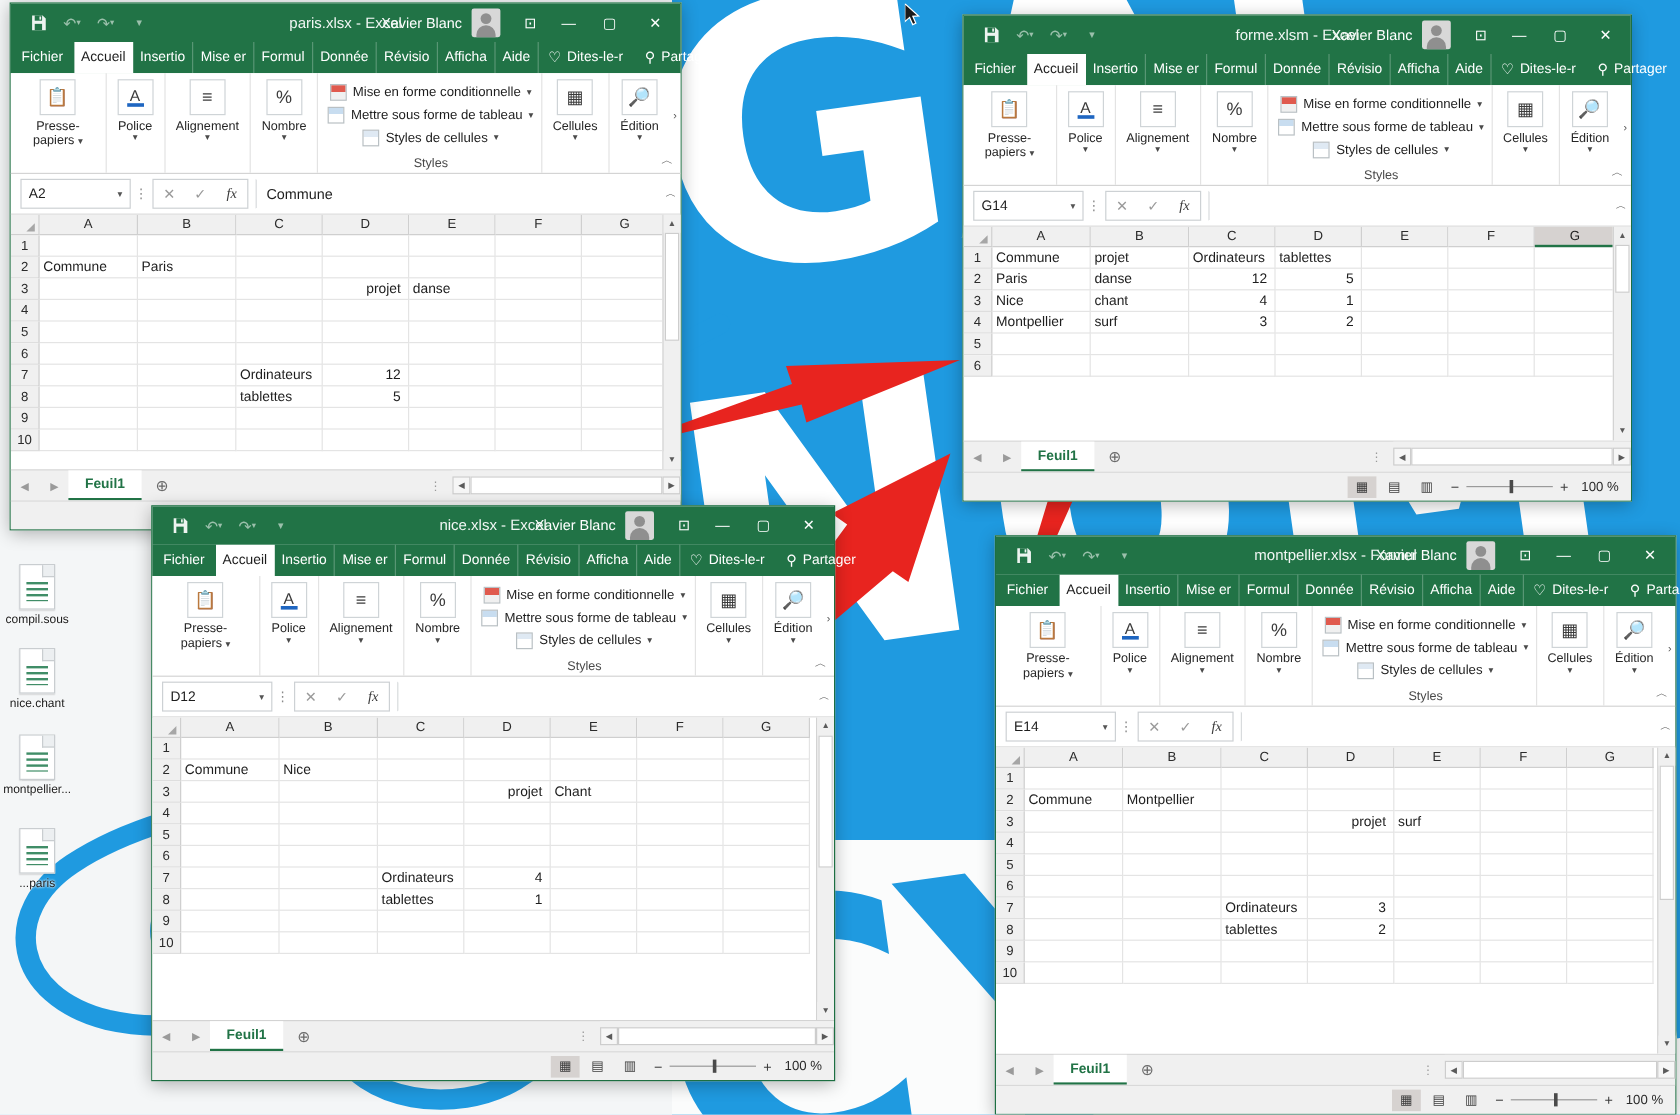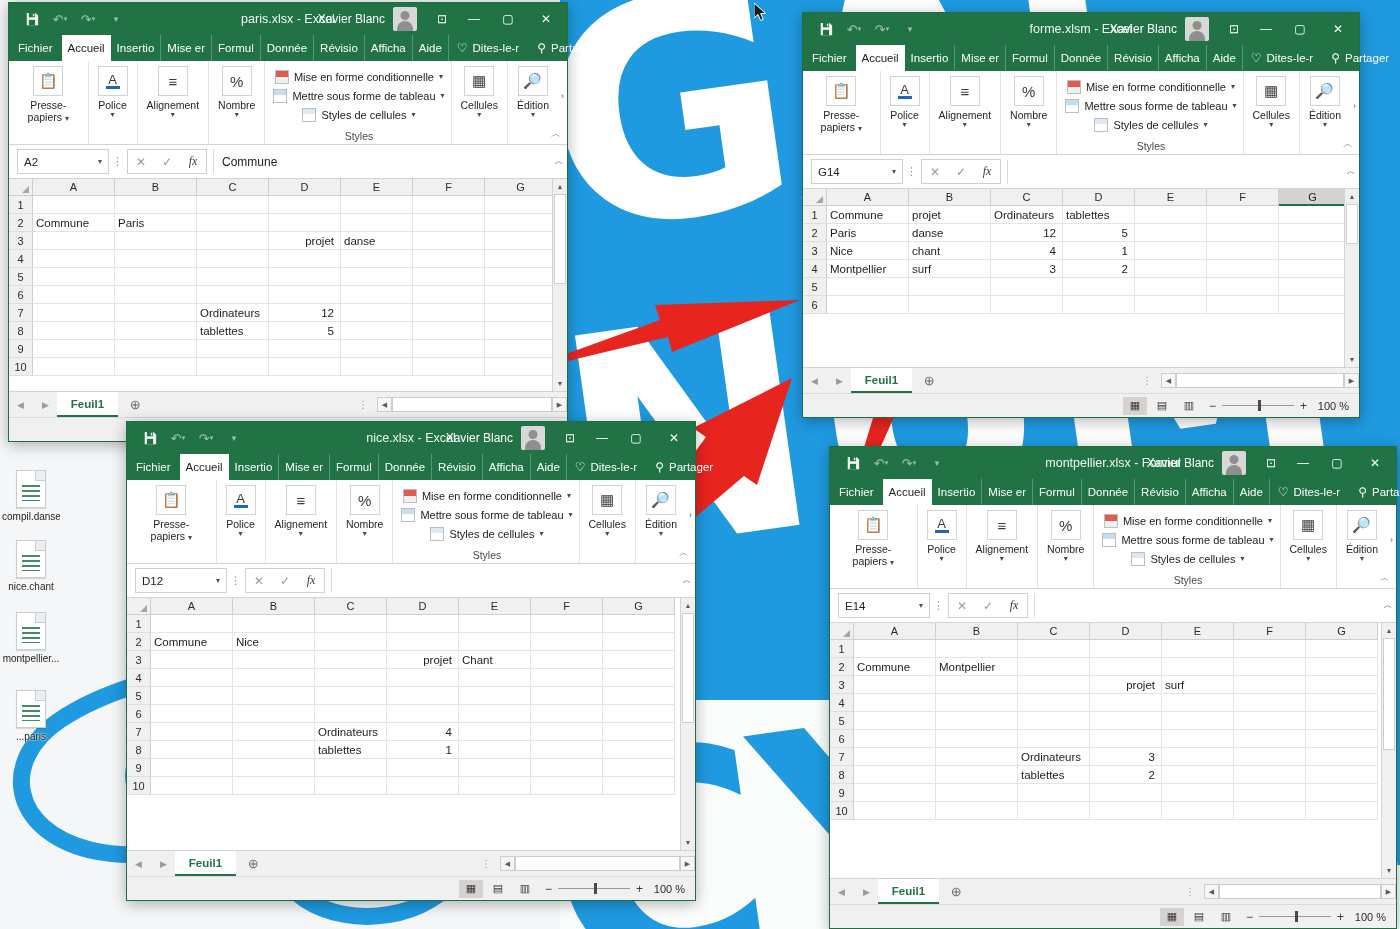--- a/index.html
+++ b/index.html
@@ -213,21 +213,21 @@
       <path d="M300 400 C220 420 140 430 80 470 C20 510 30 580 110 600 C190 618 250 580 260 530
                C268 488 230 470 190 482 C150 494 140 540 175 560"></path>
       <path d="M340 480 C300 520 280 570 300 620 C320 668 400 680 450 650 C500 620 520 560 500 520"></path>
       <path d="M500 520 C540 500 590 510 620 540"></path>
       <path d="M420 170 C360 190 300 220 270 270 C245 312 270 350 320 352"></path>
     </g>
   </svg>
 
   <div class="dicon" style="left:2px;top:470px;">
     <div class="sheeticon"></div>
-    <div class="dlabel">compil.danse</div>
+    <div class="dlabel">compil.sous</div>
   </div>
   <div class="dicon" style="left:2px;top:540px;">
     <div class="sheeticon"></div>
     <div class="dlabel">nice.chant</div>
   </div>
   <div class="dicon" style="left:2px;top:612px;">
     <div class="sheeticon"></div>
     <div class="dlabel">montpellier...</div>
   </div>
   <div class="dicon" style="left:2px;top:690px;">

